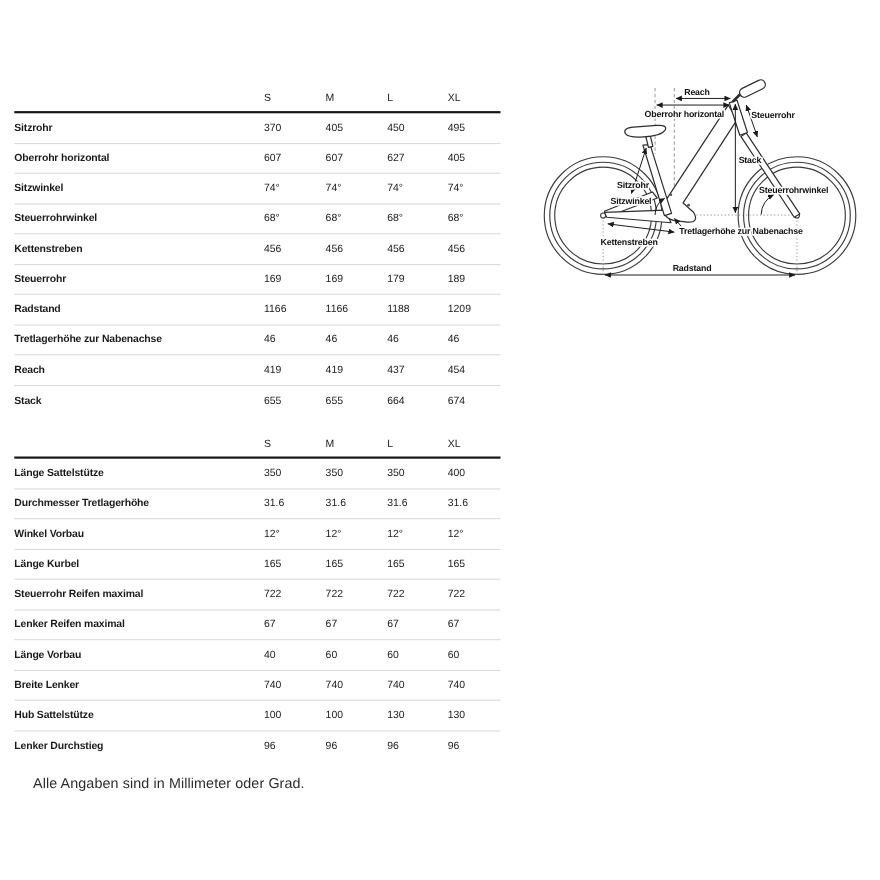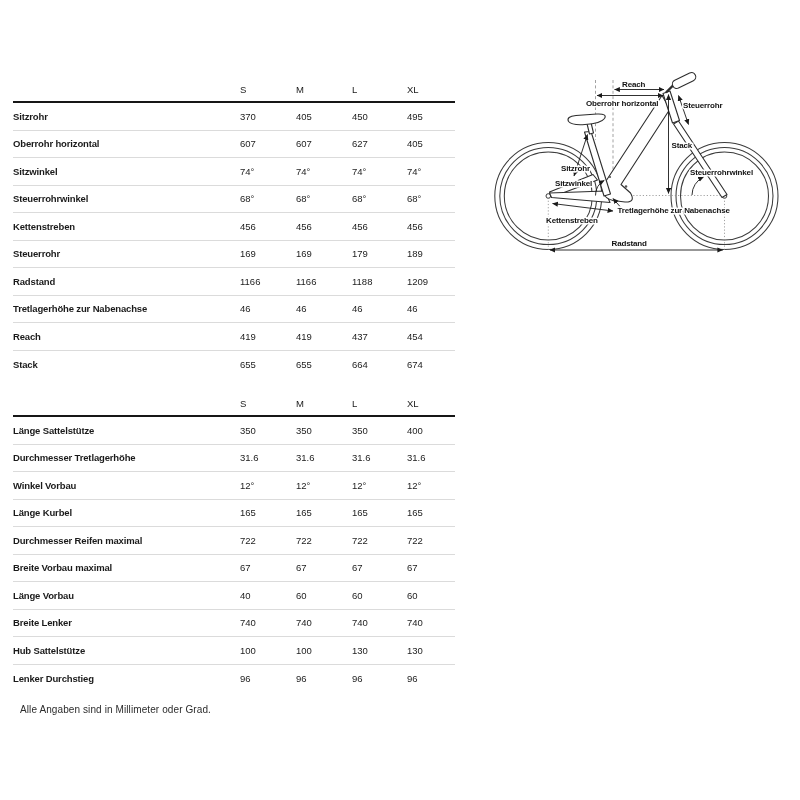--- a/index.html
+++ b/index.html
@@ -11,21 +11,21 @@
   .spec { position:absolute; left:13px; top:78px; width:442px; }
   .thead, .trow { display:grid; grid-template-columns:227px 56px 56px 55px 1fr; align-items:center; }
   .thead { height:25px; border-bottom:2px solid #161616; font-size:9.5px; font-weight:400; }
   .thead.second { margin-top:13px; height:26px; }
   .trow { height:27.5px; border-bottom:1px solid #dbdbdb; font-size:9.5px; }
   .trow.no-border { border-bottom:none; }
   .c { white-space:nowrap; overflow:visible; }
   .lbl { font-weight:700; letter-spacing:-0.15px; }
   .val { color:#222; }
 
-  .footnote { position:absolute; left:20px; top:704px; font-size:10px; color:#2c2c2c; letter-spacing:0.1px; }
+  .footnote { position:absolute; left:30px; top:704px; font-size:13px; color:#2c2c2c; letter-spacing:0.1px; }
 
   
   .diagram { position:absolute; left:490px; top:55px; }
   .wheel circle { fill:none; stroke:#3c3c3c; stroke-width:1.05; }
   .wheel .hub { fill:#fff; stroke:#3c3c3c; stroke-width:1; }
   .frame path, .frame rect { fill:#ffffff; stroke:#2e2e2e; stroke-width:1.1; stroke-linejoin:round; }
   .frame .stem { stroke:#2e2e2e; stroke-width:2.4; stroke-linecap:round; }
   .frame .dot { fill:#555; stroke:none; }
   .ref { stroke:#8a8a8a; stroke-width:0.8; fill:none; }
   .ref.dash { stroke-dasharray:3 2.4; }
@@ -150,28 +150,28 @@
         <div class="c val">12°</div>
       </div>
     <div class="trow">
         <div class="c lbl">Länge Kurbel</div>
         <div class="c val">165</div>
         <div class="c val">165</div>
         <div class="c val">165</div>
         <div class="c val">165</div>
       </div>
     <div class="trow">
-        <div class="c lbl">Durchmesser Reifen maximal</div>
-        <div class="c val">722</div>
-        <div class="c val">722</div>
-        <div class="c val">722</div>
-        <div class="c val">722</div>
-      </div>
-    <div class="trow">
-        <div class="c lbl">Breite Vorbau maximal</div>
+        <div class="c lbl">Steuerrohr Reifen maximal</div>
+        <div class="c val">722</div>
+        <div class="c val">722</div>
+        <div class="c val">722</div>
+        <div class="c val">722</div>
+      </div>
+    <div class="trow">
+        <div class="c lbl">Lenker Reifen maximal</div>
         <div class="c val">67</div>
         <div class="c val">67</div>
         <div class="c val">67</div>
         <div class="c val">67</div>
       </div>
     <div class="trow">
         <div class="c lbl">Länge Vorbau</div>
         <div class="c val">40</div>
         <div class="c val">60</div>
         <div class="c val">60</div>

